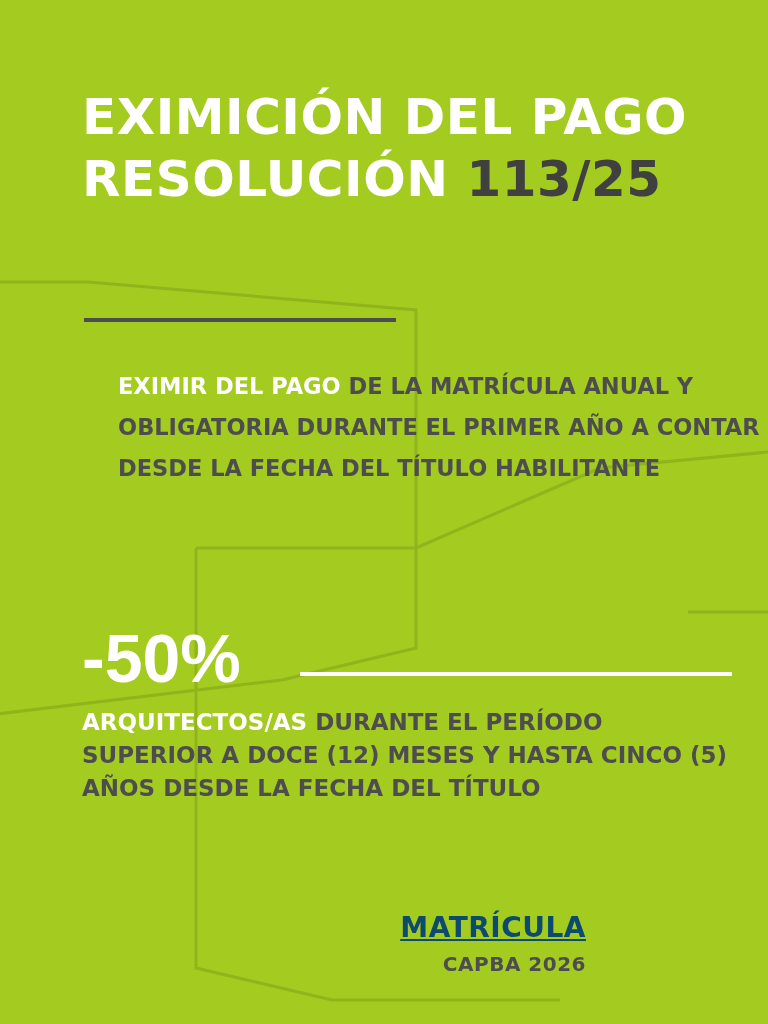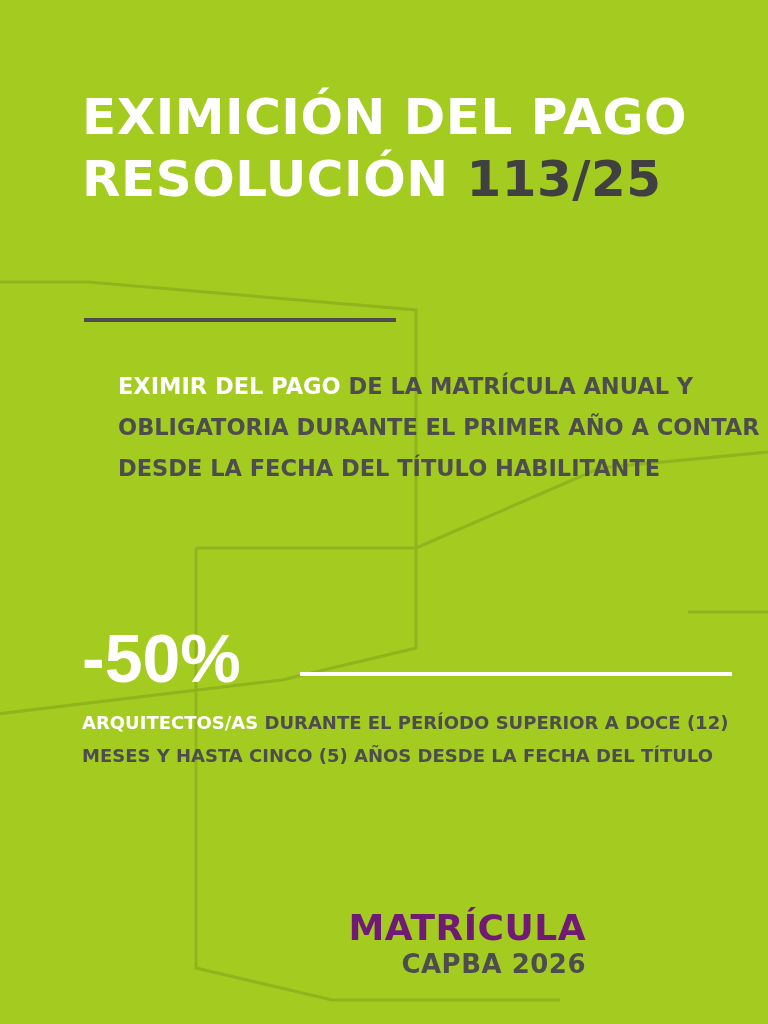--- a/index.html
+++ b/index.html
@@ -109,49 +109,50 @@
   }
 
   
   .para-two {
     position: absolute;
     left: 82px;
     top: 706px;
     width: 655px;
     font-family: "DejaVu Sans", sans-serif;
     font-weight: 700;
-    font-size: 18px;
+    font-size: 23px;
     line-height: 33px;
     color: #4d4d4f;
     text-transform: uppercase;
   }
   .para-two .hl {
     color: #ffffff;
   }
 
   
   .footer {
     position: absolute;
     right: 42px;
     bottom: 42px;
     text-align: right;
   }
   .footer-line-1 {
     font-family: "DejaVu Sans", sans-serif;
     font-weight: 700;
-    font-size: 36px;
+    font-size: 28px;
     line-height: 36px;
-    color: #701a75;
+    color: #0c4a6e;
     text-transform: uppercase;
     letter-spacing: 0.5px;
+    text-decoration: underline;
   }
   .footer-line-2 {
     font-family: "DejaVu Sans", sans-serif;
     font-weight: 700;
-    font-size: 26px;
+    font-size: 20px;
     line-height: 36px;
     color: #4d4d4f;
     text-transform: uppercase;
     letter-spacing: 0.5px;
   }
 </style>
 </head>
 <body>
 
 <div class="poster">

